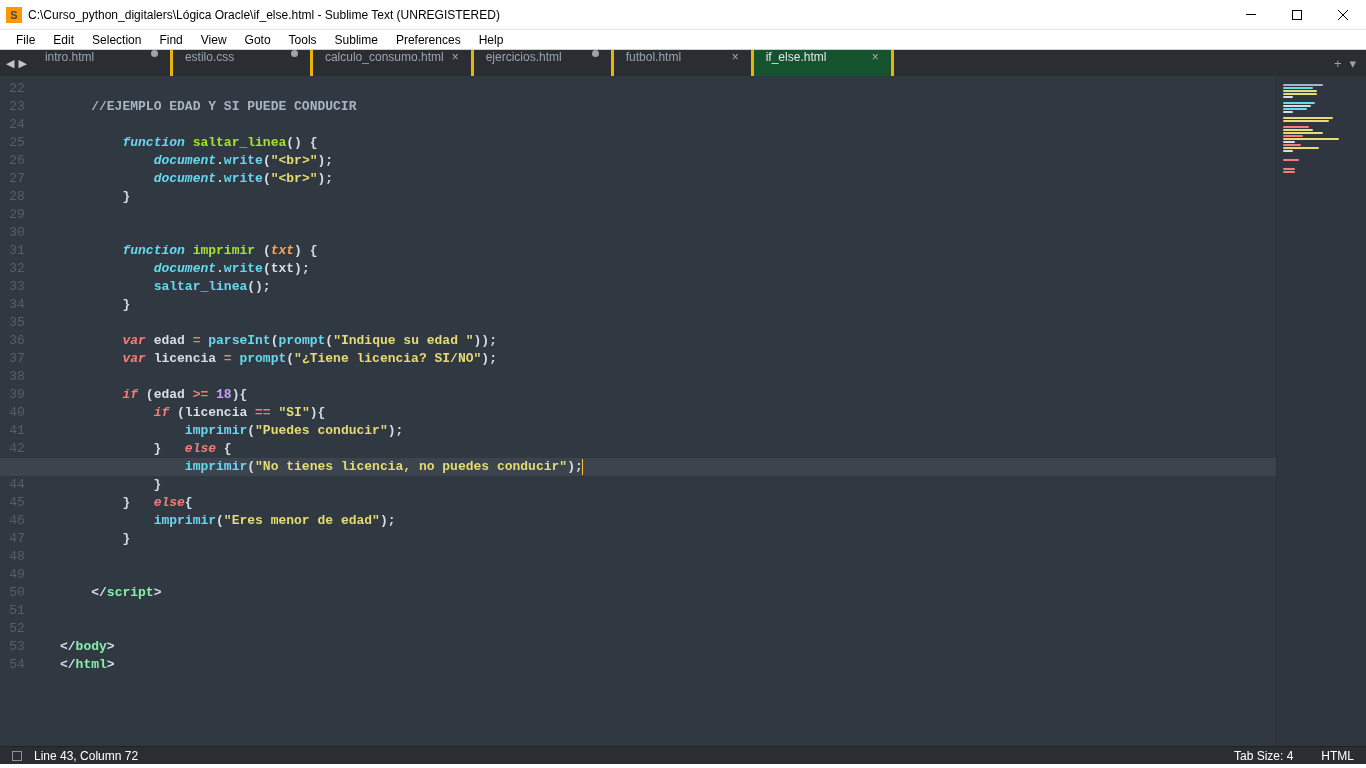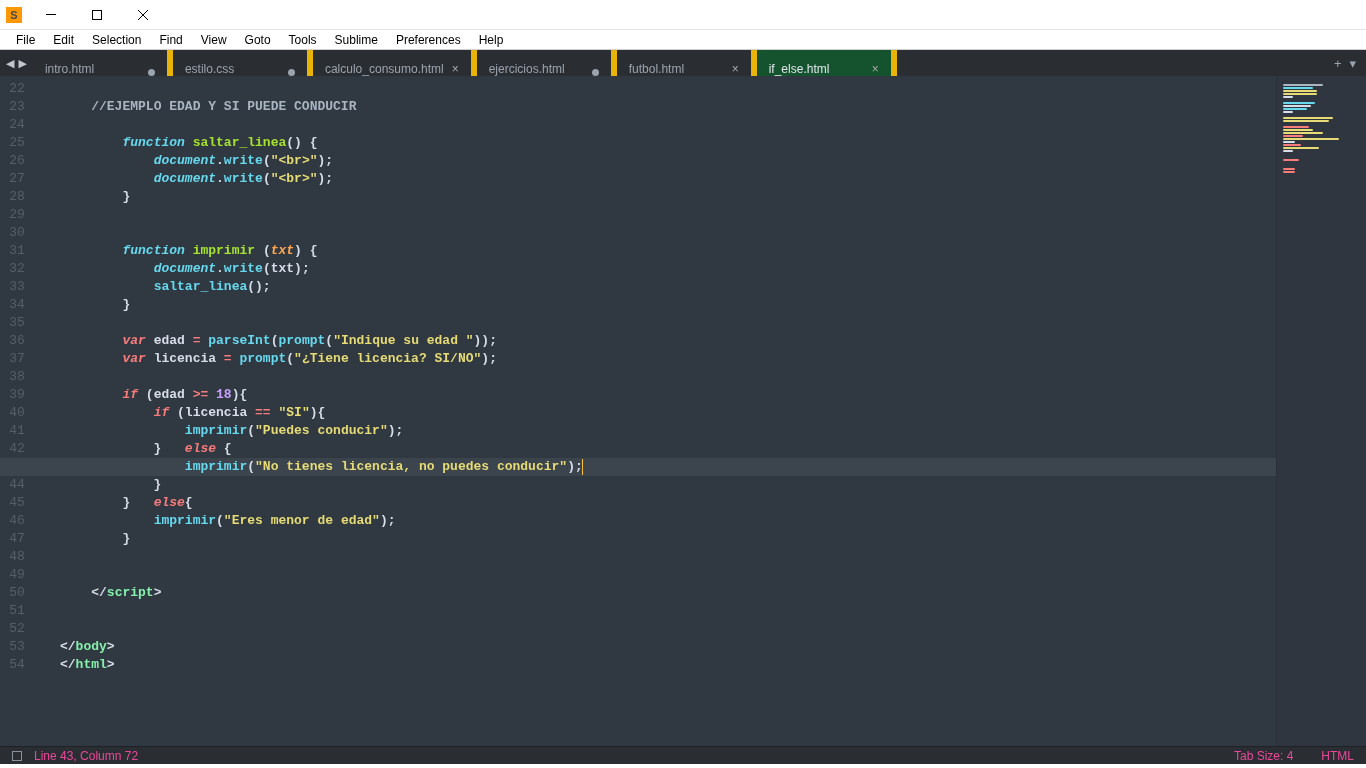--- a/index.html
+++ b/index.html
@@ -51,27 +51,27 @@
 }
 .navarrows {
   display: flex; align-items: center;
   padding: 0 6px;
   color: #c0c5ce;
   background: #2a2e33;
   gap: 4px;
 }
 .navarrows span { font-size: 11px; }
 .tab {
-  display: flex; align-items: flex-end;
+  display: flex; align-items: flex-start;
   padding: 0 12px;
   color: #9ba3ad;
   font-size: 12px;
   min-width: 140px;
   position: relative;
-  border-right: 6px solid #eab308;
+  border-right: 3px solid #eab308;
   gap: 8px;
 }
 .tab.active { background: #14532d; color: #e0e6ed; }
 .tab .tablabel { flex: 1; white-space: nowrap; overflow: hidden; text-overflow: ellipsis; }
 .tab .dot { width: 7px; height: 7px; border-radius: 50%; background: #9ba3ad; flex-shrink: 0; }
 .tab .x { color: #aaa; font-size: 12px; flex-shrink: 0; }
 .tabbar-right {
   position: absolute; right: 0; top: 0; height: 100%;
   display: flex; align-items: center; padding: 0 10px; gap: 8px;
   color: #9ba3ad; font-size: 13px;
@@ -127,21 +127,21 @@
   border-left: 1px solid #2a3038;
   position: relative;
 }
 .minimap .mini-content {
   position: absolute; top: 8px; left: 6px; right: 6px;
 }
 .minimap .mline { height: 2px; margin-bottom: 1px; border-radius: 1px; }
 .statusbar {
   height: 18px;
   background: #2a2e33;
-  color: #ec4899;
+  color: #ffffff;
   display: flex;
   align-items: center;
   font-size: 12px;
   padding: 0 12px;
   border-top: 1px solid #1e2125;
 }
 .statusbar .left { display: flex; align-items: center; gap: 12px; }
 .statusbar .left .sq {
   width: 10px; height: 10px; border: 1px solid #8a919b;
 }
@@ -160,20 +160,21 @@
 .c-op { color: #f97b7b; }
 .c-punct { color: #d8dee9; }
 .c-builtin { color: #66d9ef; }
 .c-tag { color: #86efac; }
 </style>
 </head>
 <body>
 
 <div class="titlebar">
   <div class="appicon">S</div>
+  <div class="title">C:\Curso_python_digitalers\Lógica Oracle\if_else.html - Sublime Text (UNREGISTERED)</div>
   <div class="winbtns">
     <div class="winbtn">
       <svg width="10" height="1">
           <rect width="10" height="1" fill="currentColor"></rect>
         </svg>
     </div>
     <div class="winbtn">
       <svg width="10" height="10">
           <rect x="0.5" y="0.5" width="9" height="9" fill="none" stroke="currentColor"></rect>
         </svg>

